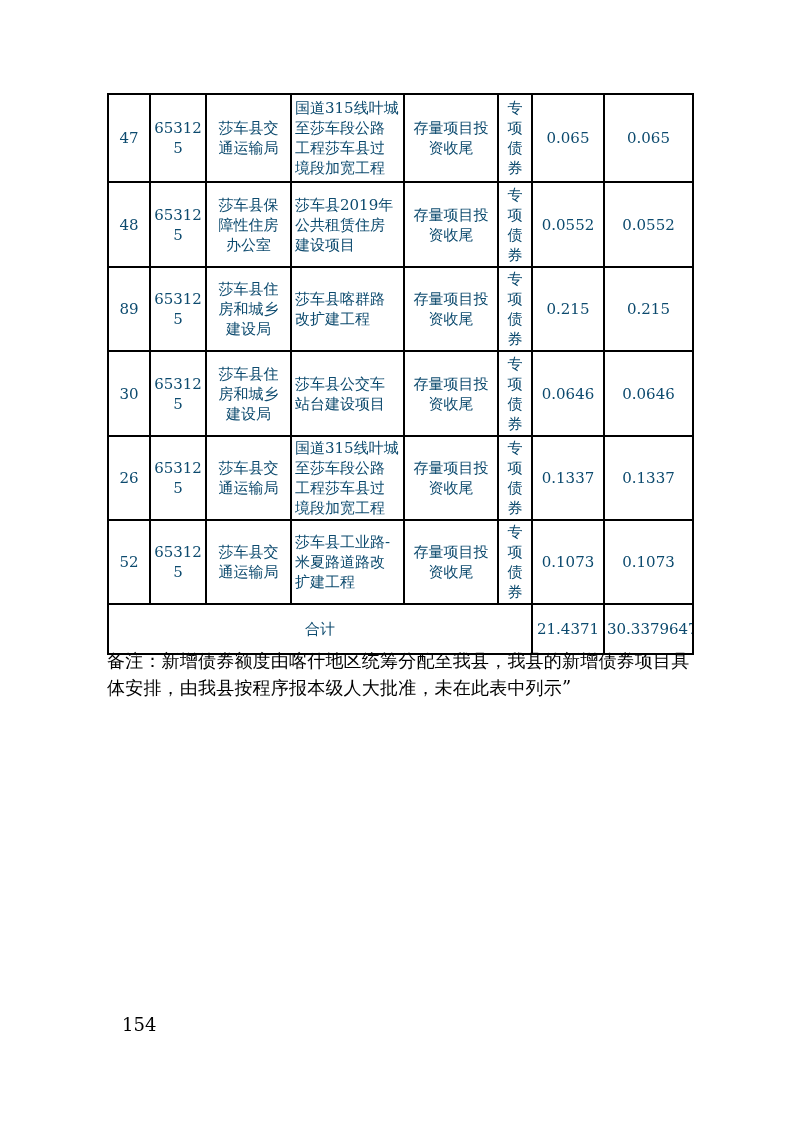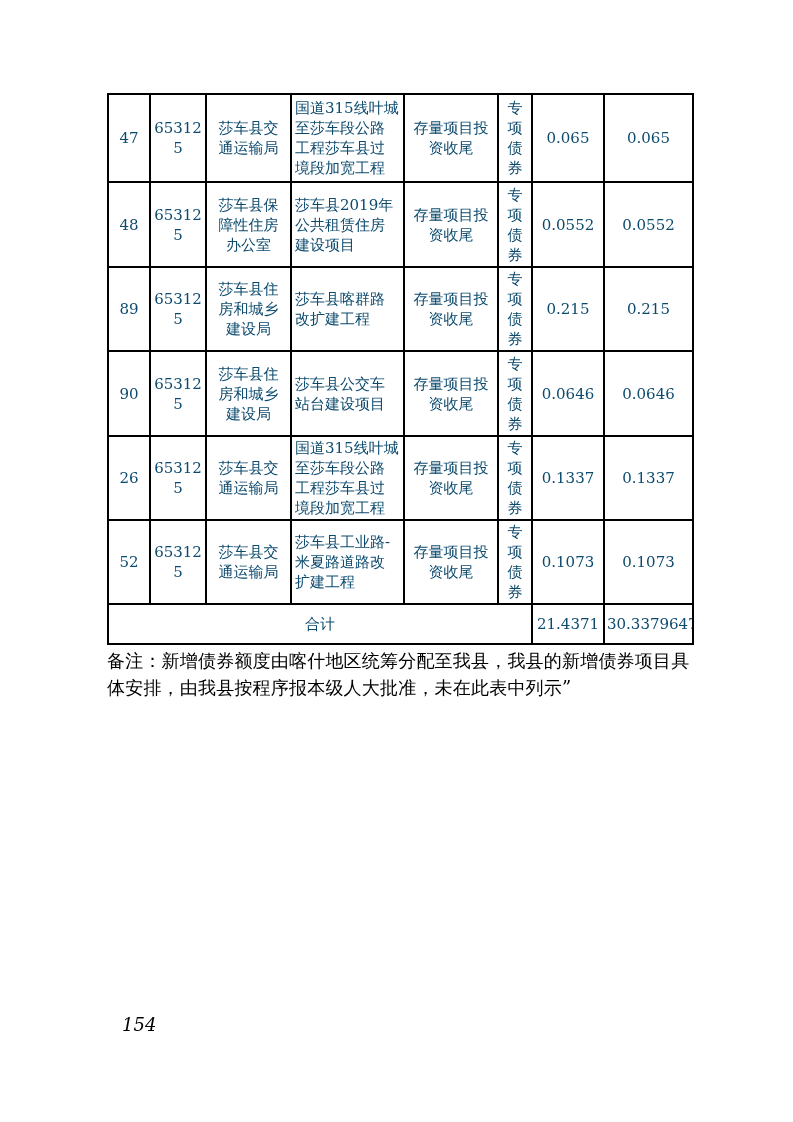--- a/index.html
+++ b/index.html
@@ -45,39 +45,38 @@
   }
   table.bond-table td.cell-bond {
     padding: 1px 0;
   }
   tr.row-47 { height: 88px; }
   tr.row-48 { height: 85px; }
   tr.row-49 { height: 83px; }
   tr.row-50 { height: 85px; }
   tr.row-51 { height: 83px; }
   tr.row-52 { height: 82px; }
-  tr.row-total { height: 40px; }
+  tr.row-total { height: 50px; }
   tr.row-total td { white-space: nowrap; }
   .note {
     position: absolute;
     left: 107px;
     top: 647px;
     width: 586px;
     font-size: 18px;
     letter-spacing: 0.2px;
     line-height: 27px;
     text-align: left;
   }
   .page-number {
     position: absolute;
     left: 122px;
     top: 1014px;
     font-size: 18px;
     line-height: 22px;
-    font-style: italic;
   }
 </style>
 </head>
 <body>
 
 <div class="page">
 
   <table class="bond-table">
     <colgroup>
       <col style="width:42px">
@@ -140,21 +139,21 @@
         <td>存量项目投
 资收尾</td>
         <td class="cell-bond">专
 项
 债
 券</td>
         <td>0.215</td>
         <td>0.215</td>
       </tr>
       <tr class="row-50">
-        <td>90</td>
+        <td>30</td>
         <td>65312
 5</td>
         <td>莎车县住
 房和城乡
 建设局</td>
         <td class="cell-project">莎车县公交车
 站台建设项目</td>
         <td>存量项目投
 资收尾</td>
         <td class="cell-bond">专

